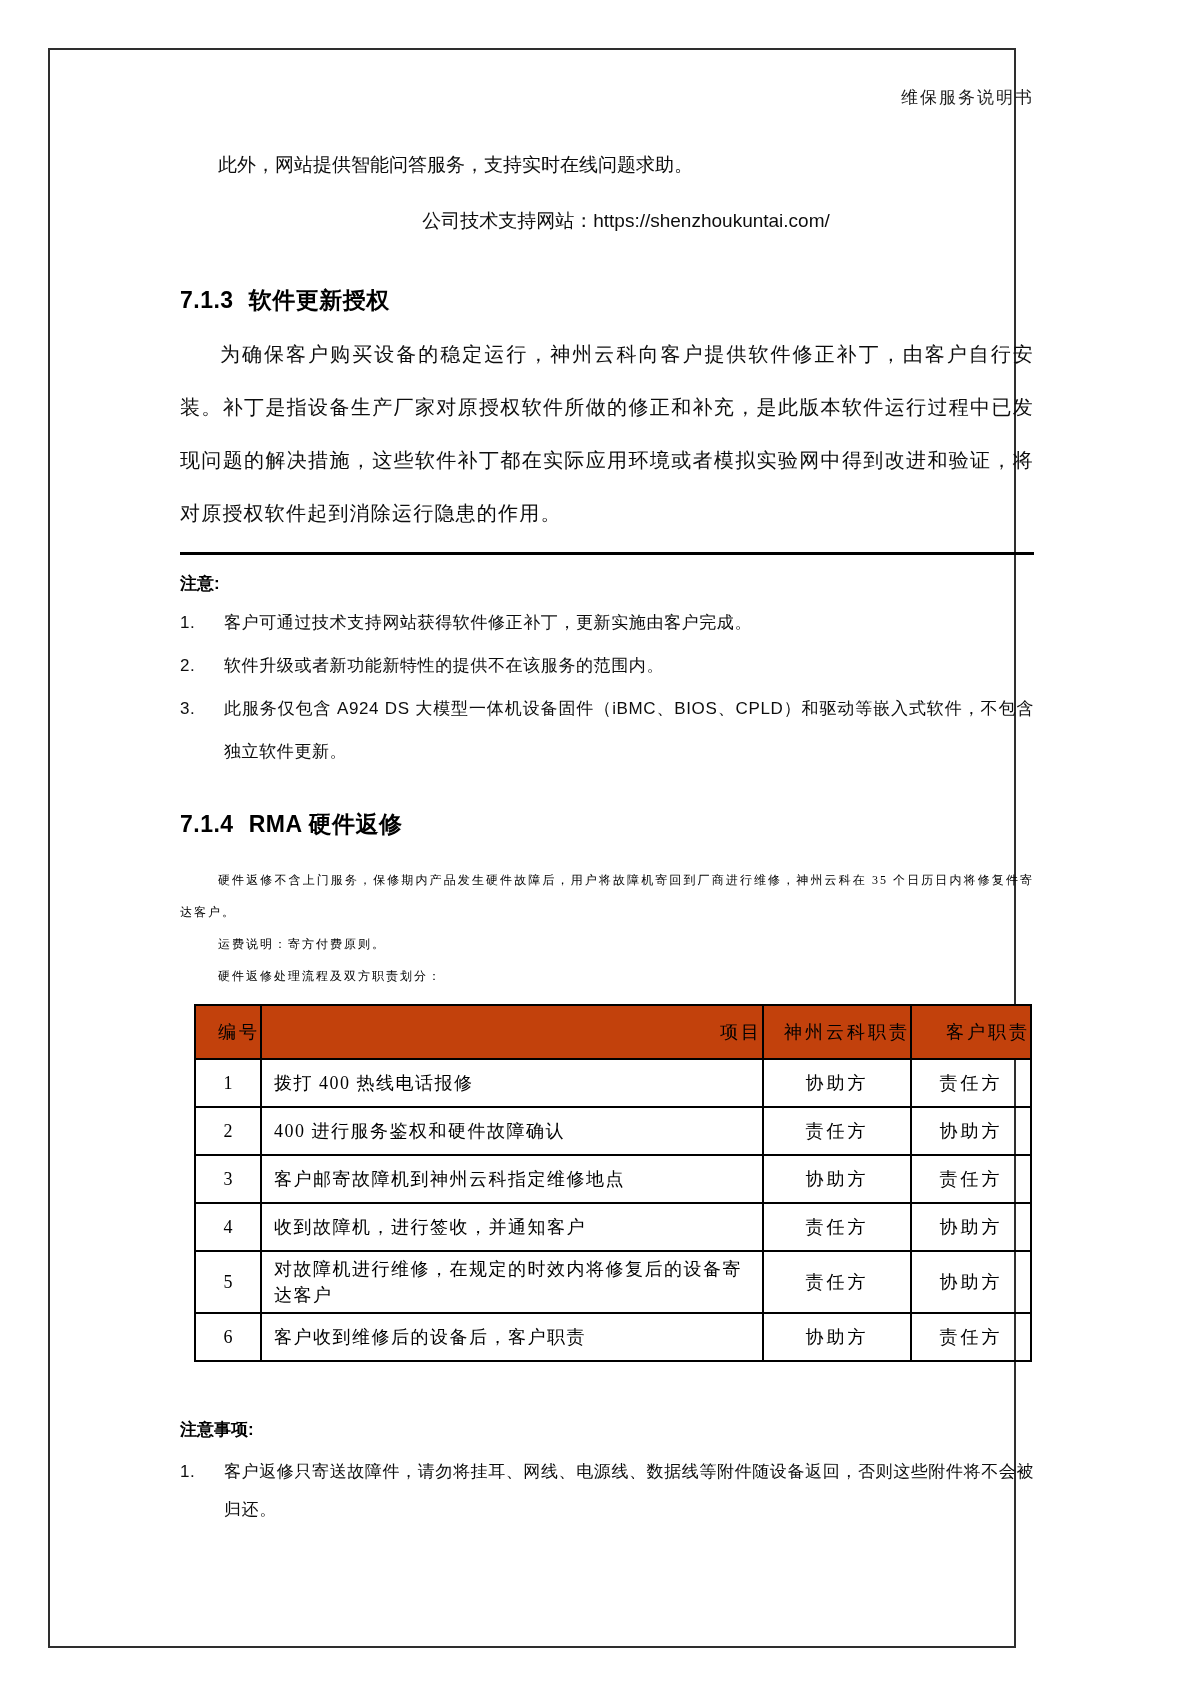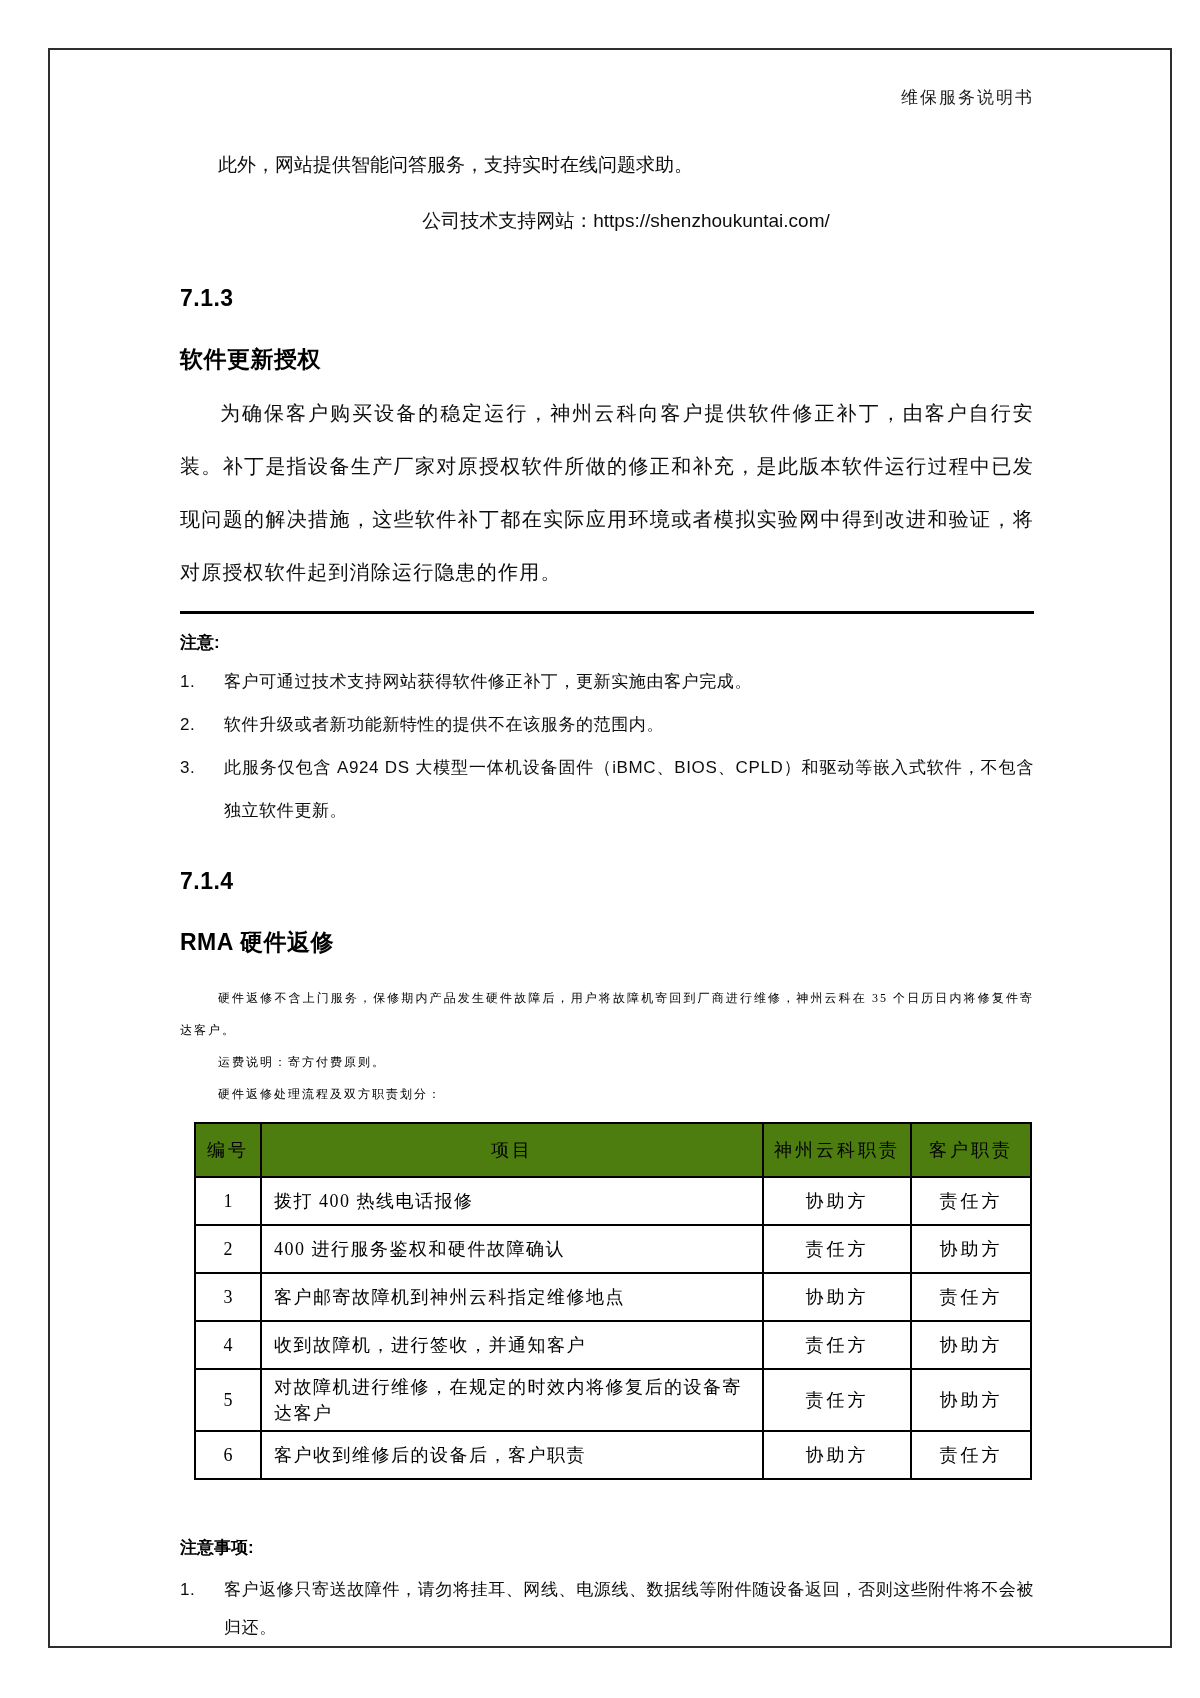--- a/index.html
+++ b/index.html
@@ -3,38 +3,38 @@
 <meta charset="utf-8">
 <style>
   * { margin:0; padding:0; box-sizing:border-box; }
   html,body { background:#ffffff; }
   .sheet {
     position:relative; width:1200px; height:1698px; background:#fff;
     font-family:"Liberation Sans","DejaVu Sans",sans-serif; color:#111;
     overflow:hidden;
   }
   .frame {
-    position:absolute; left:48px; top:48px; width:1124px; height:1600px;
+    position:absolute; left:48px; top:48px; width:968px; height:1600px;
     border:2px solid #2e2e2e; background:#fff;
   }
   .content { position:absolute; left:130px; top:0; width:854px; }
 
   .doc-header {
     margin-top:36px; text-align:right;
     font-family:"Liberation Serif","DejaVu Serif",serif;
     font-size:17px; letter-spacing:2px; color:#1c1c1c;
   }
 
   .intro { font-size:19px; line-height:24px; text-indent:38px; color:#0d0d0d; }
   .intro-1 { margin-top:44px; }
   .intro-2 { margin-top:32px;text-align:center; }
 
   h2.sec {
-    display:flex; align-items:baseline; gap:32px;
-    font-size:23px; font-weight:600; color:#000; letter-spacing:0.5px;flex-direction:column;
+    display:flex; align-items:baseline; gap:15px;
+    font-size:23px; font-weight:600; color:#000; letter-spacing:0.5px;
   }
   .sec-713 { margin-top:52px; }
   .sec-714 { margin-top:36px; }
 
   .body-713 {
     margin-top:12px; font-size:20px; line-height:53px;
     letter-spacing:1.2px; text-align:justify; text-indent:40px; color:#0d0d0d;
   }
 
   .rule { margin-top:12px; border-top:3px solid #000; width:100%; }
@@ -52,22 +52,22 @@
   .serif-block p { text-align:justify; }
   .serif-block .ind { text-indent:38px; }
 
   table.rma {
     margin-top:12px; margin-left:14px; border-collapse:collapse;
     width:836px; table-layout:fixed;
     font-family:"Liberation Serif","DejaVu Serif",serif; font-size:18px; color:#000;
   }
   table.rma th, table.rma td { border:2px solid #000; }
   table.rma th {
-    height:54px; background:#4d7c0f; font-weight:normal;
-    letter-spacing:3px; text-align:center;
+    height:54px; background:#c2410c; font-weight:normal;
+    letter-spacing:3px; text-align:right;
   }
   table.rma td { height:48px; line-height:26px; padding:4px 12px; }
   td.c-num  { text-align:center; padding:4px 2px; }
   td.c-proj { text-align:left; letter-spacing:1.5px;margin-top:12px; }
   td.c-role { text-align:center; letter-spacing:3px; padding:4px 4px; }
 
   .notice-label { margin-top:56px; font-size:17px; font-weight:bold; color:#000; }
   .notice-list { margin-top:12px; }
   .notice-item { display:flex; font-size:17px; line-height:38px; letter-spacing:0.6px; color:#0d0d0d; }
 

